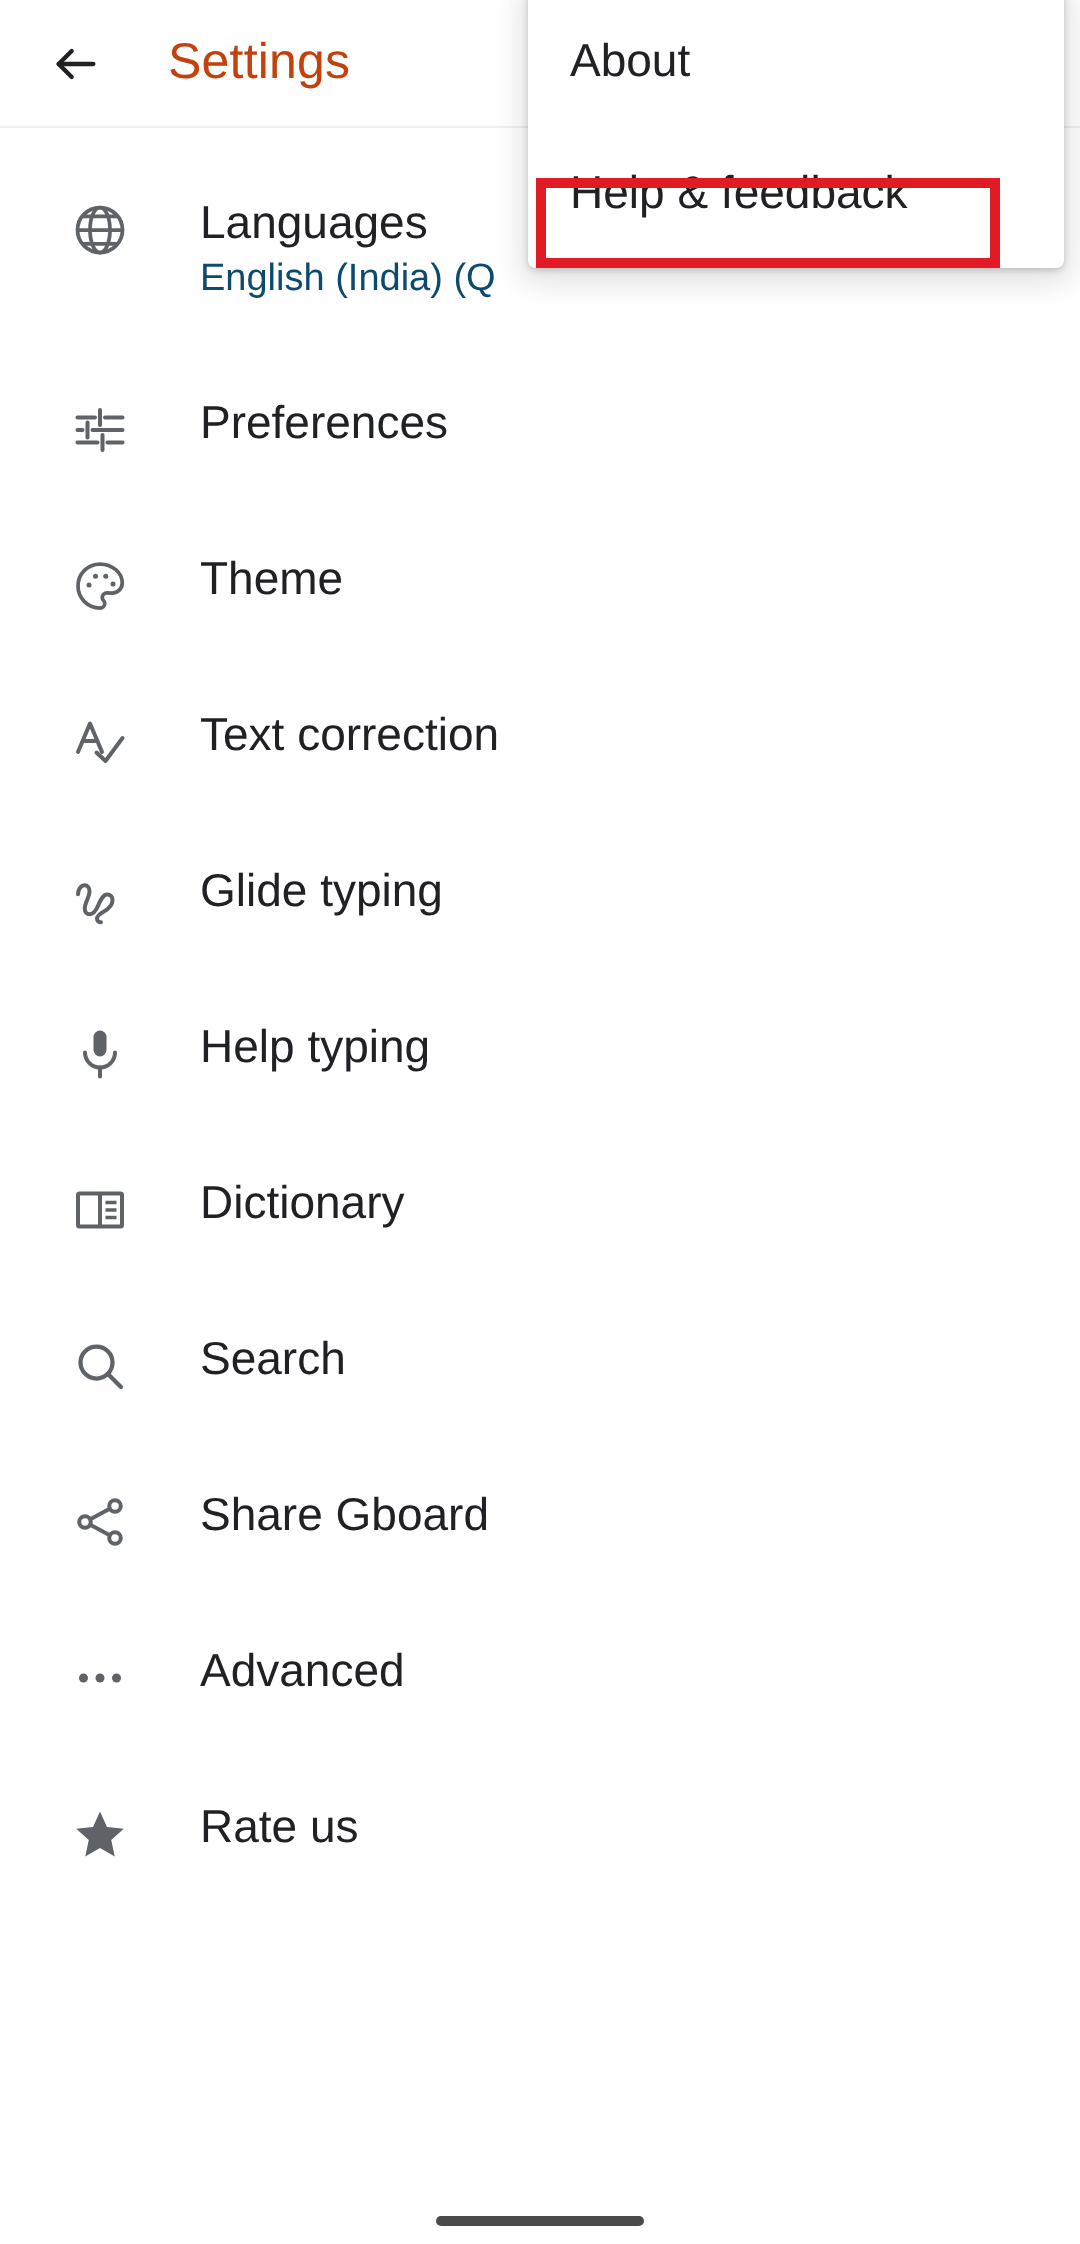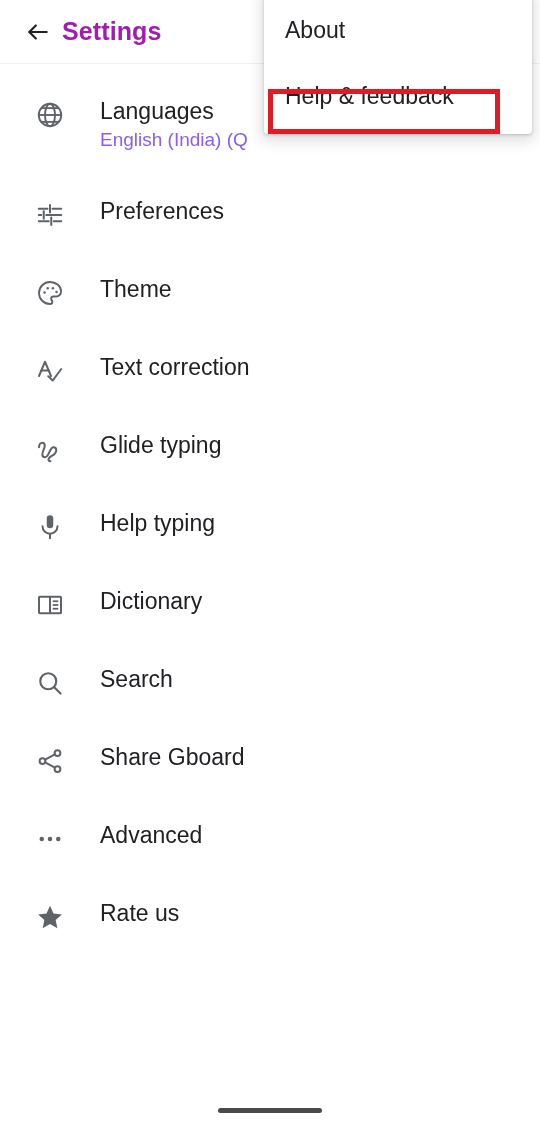--- a/index.html
+++ b/index.html
@@ -30,25 +30,25 @@
     z-index: 1;
   }
   .back-btn {
     width: 48px; height: 48px;
     margin-left: 14px;
     display: flex; align-items: center; justify-content: center;
     border-radius: 50%;
     cursor: pointer;
   }
   .appbar-title {
+    margin-left: 22px;
     font-size: 25px;
-    color: #a21caf;
+    color: #c2410c;
     letter-spacing: 0.1px;
     white-space: nowrap;
-    font-weight: bold;
   }
 
   
   .list {
     position: absolute;
     left: 0; top: 76px;
     width: 540px;
   }
   .row {
     position: relative;
@@ -72,21 +72,21 @@
     justify-content: flex-start;
   }
   .row .label {
     font-size: 23px;
     color: #202124;
     line-height: 30px;
     white-space: nowrap;
   }
   .row .sub {
     font-size: 19px;
-    color: #8b5cf6;
+    color: #0c4a6e;
     line-height: 28px;
     white-space: nowrap;
   }
   .row.tall { height: 100px; }
 
   svg.ic { display: block; }
 
   
   .menu {
     position: absolute;

